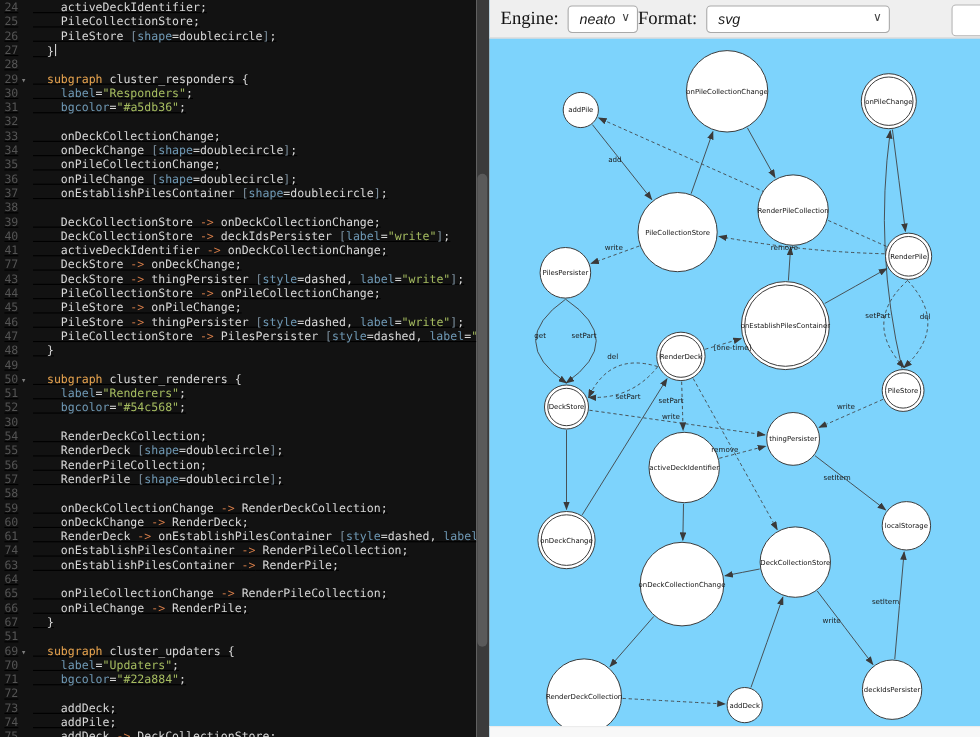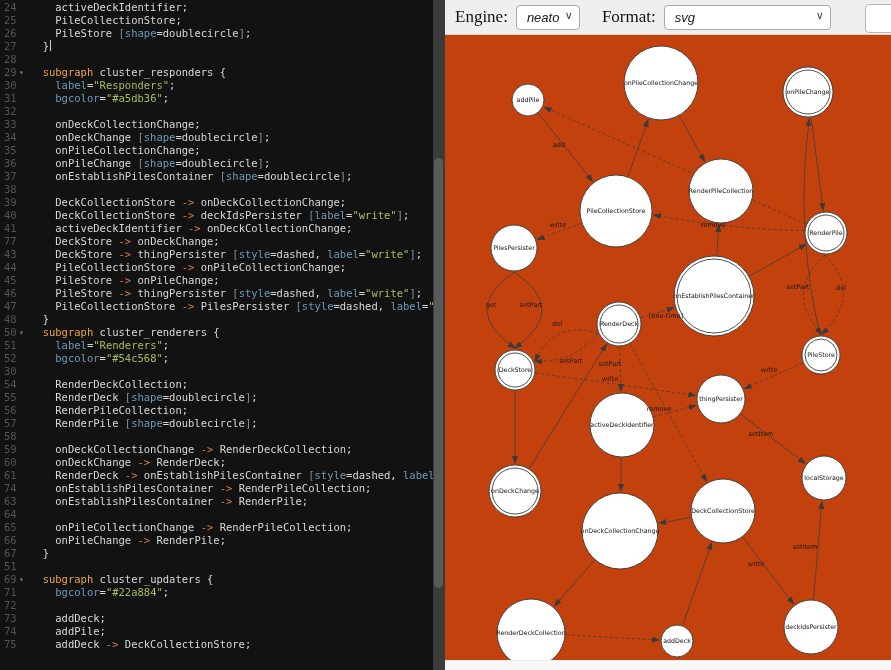--- a/index.html
+++ b/index.html
@@ -3,40 +3,40 @@
 <meta charset="utf-8">
 <style>
   html,body{margin:0;padding:0;background:#fff;width:891px;height:670px;overflow:hidden;
     font-family:"Liberation Sans",sans-serif;}
   #app{position:relative;width:891px;height:670px;}
 
   
   #editor{position:absolute;left:0;top:0;width:433px;height:670px;background:#121212;overflow:hidden;}
   #lines{padding-top:1px;}
   .ed-line{display:flex;height:13px;line-height:13px;white-space:pre;
-    font-family:"DejaVu Sans Mono","Liberation Mono",monospace;font-size:10.5px;}
+    font-family:"DejaVu Sans Mono","Liberation Mono",monospace;font-size:10.5px;text-decoration:underline;}
   .gut{width:30px;flex:none;color:#545454;padding-left:4px;box-sizing:border-box;position:relative;}
   .fold{position:absolute;left:19px;top:0;color:#7d7d7d;font-size:8px;line-height:13px;}
   .code{flex:1;overflow:hidden;color:#d8d8d8;}
   .tk-pl{color:#d8d8d8}
   .tk-kw{color:#e8a44f}
   .tk-at{color:#6f99b5}
   .tk-st{color:#a6bd60}
   .tk-op{color:#d97f4a}
   .tk-br{color:#7f93a2}
   .cursor{display:inline-block;width:1px;height:11px;background:#cfcfcf;vertical-align:-1px;margin-left:1px;}
   #ed-sb{position:absolute;left:433px;top:0;width:12px;height:670px;background:#3b3b3b;}
   #ed-thumb{position:absolute;left:1px;top:158px;width:9px;height:430px;background:#5a5a5a;border-radius:5px;}
 
   
-  #right{position:absolute;left:445px;top:0;width:446px;height:670px;background:#c2410c;}
+  #right{position:absolute;left:445px;top:0;width:446px;height:670px;background:#7dd3fc;}
   #toolbar{position:relative;height:35px;background:#efefef;border-bottom:1px solid #d4d4d4;
     display:flex;align-items:center;padding-left:10px;box-sizing:border-box;overflow:hidden;}
   .tlabel{font-family:"Liberation Serif","DejaVu Serif",serif;font-size:17px;color:#121212;margin-right:8px;}
-  .tlabel.fmt{margin-left:22px;}
+  .tlabel.fmt{}
   .selwrap{position:relative;display:inline-block;}
   .selwrap select{appearance:none;-webkit-appearance:none;background:#fff;border:1px solid #a9a9a9;
     border-radius:4px;font-family:"Liberation Sans",sans-serif;font-size:13px;color:#1a1a1a;
     padding:4px 20px 4px 10px;outline:none;font-style:italic;}
   #engine{width:64px;}
   #format{width:167px;}
   .chev{position:absolute;right:7px;top:50%;transform:translateY(-58%);font-size:11px;color:#444;pointer-events:none;}
   #partialbtn{position:absolute;right:-12px;top:4px;width:36px;height:27px;background:#fff;
     border:1px solid #b5b5b5;border-radius:4px;}
   #gsvg{position:absolute;left:0;top:35px;}
@@ -73,40 +73,42 @@
         <div class="ed-line"><span class="gut">39</span><span class="code"><span class="tk-pl">    DeckCollectionStore </span><span class="tk-op">-&gt;</span><span class="tk-pl"> onDeckCollectionChange;</span></span></div>
         <div class="ed-line"><span class="gut">40</span><span class="code"><span class="tk-pl">    DeckCollectionStore </span><span class="tk-op">-&gt;</span><span class="tk-pl"> deckIdsPersister </span><span class="tk-br">[</span><span class="tk-at">label</span><span class="tk-pl">=</span><span class="tk-st">"write"</span><span class="tk-br">]</span><span class="tk-pl">;</span></span></div>
         <div class="ed-line"><span class="gut">41</span><span class="code"><span class="tk-pl">    activeDeckIdentifier </span><span class="tk-op">-&gt;</span><span class="tk-pl"> onDeckCollectionChange;</span></span></div>
         <div class="ed-line"><span class="gut">77</span><span class="code"><span class="tk-pl">    DeckStore </span><span class="tk-op">-&gt;</span><span class="tk-pl"> onDeckChange;</span></span></div>
         <div class="ed-line"><span class="gut">43</span><span class="code"><span class="tk-pl">    DeckStore </span><span class="tk-op">-&gt;</span><span class="tk-pl"> thingPersister </span><span class="tk-br">[</span><span class="tk-at">style</span><span class="tk-pl">=dashed, </span><span class="tk-at">label</span><span class="tk-pl">=</span><span class="tk-st">"write"</span><span class="tk-br">]</span><span class="tk-pl">;</span></span></div>
         <div class="ed-line"><span class="gut">44</span><span class="code"><span class="tk-pl">    PileCollectionStore </span><span class="tk-op">-&gt;</span><span class="tk-pl"> onPileCollectionChange;</span></span></div>
         <div class="ed-line"><span class="gut">45</span><span class="code"><span class="tk-pl">    PileStore </span><span class="tk-op">-&gt;</span><span class="tk-pl"> onPileChange;</span></span></div>
         <div class="ed-line"><span class="gut">46</span><span class="code"><span class="tk-pl">    PileStore </span><span class="tk-op">-&gt;</span><span class="tk-pl"> thingPersister </span><span class="tk-br">[</span><span class="tk-at">style</span><span class="tk-pl">=dashed, </span><span class="tk-at">label</span><span class="tk-pl">=</span><span class="tk-st">"write"</span><span class="tk-br">]</span><span class="tk-pl">;</span></span></div>
         <div class="ed-line"><span class="gut">47</span><span class="code"><span class="tk-pl">    PileCollectionStore </span><span class="tk-op">-&gt;</span><span class="tk-pl"> PilesPersister </span><span class="tk-br">[</span><span class="tk-at">style</span><span class="tk-pl">=dashed, </span><span class="tk-at">label</span><span class="tk-pl">=</span><span class="tk-st">"wri</span></span></div>
         <div class="ed-line"><span class="gut">48</span><span class="code"><span class="tk-pl">  }</span></span></div>
+        <div class="ed-line"><span class="gut">49</span><span class="code"></span></div>
         <div class="ed-line"><span class="gut">50<span class="fold">▾</span></span><span class="code"><span class="tk-pl">  </span><span class="tk-kw">subgraph</span><span class="tk-pl"> cluster_renderers {</span></span></div>
         <div class="ed-line"><span class="gut">51</span><span class="code"><span class="tk-pl">    </span><span class="tk-at">label</span><span class="tk-pl">=</span><span class="tk-st">"Renderers"</span><span class="tk-pl">;</span></span></div>
         <div class="ed-line"><span class="gut">52</span><span class="code"><span class="tk-pl">    </span><span class="tk-at">bgcolor</span><span class="tk-pl">=</span><span class="tk-st">"#54c568"</span><span class="tk-pl">;</span></span></div>
         <div class="ed-line"><span class="gut">30</span><span class="code"></span></div>
         <div class="ed-line"><span class="gut">54</span><span class="code"><span class="tk-pl">    RenderDeckCollection;</span></span></div>
         <div class="ed-line"><span class="gut">55</span><span class="code"><span class="tk-pl">    RenderDeck </span><span class="tk-br">[</span><span class="tk-at">shape</span><span class="tk-pl">=doublecircle</span><span class="tk-br">]</span><span class="tk-pl">;</span></span></div>
         <div class="ed-line"><span class="gut">56</span><span class="code"><span class="tk-pl">    RenderPileCollection;</span></span></div>
         <div class="ed-line"><span class="gut">57</span><span class="code"><span class="tk-pl">    RenderPile </span><span class="tk-br">[</span><span class="tk-at">shape</span><span class="tk-pl">=doublecircle</span><span class="tk-br">]</span><span class="tk-pl">;</span></span></div>
         <div class="ed-line"><span class="gut">58</span><span class="code"></span></div>
         <div class="ed-line"><span class="gut">59</span><span class="code"><span class="tk-pl">    onDeckCollectionChange </span><span class="tk-op">-&gt;</span><span class="tk-pl"> RenderDeckCollection;</span></span></div>
         <div class="ed-line"><span class="gut">60</span><span class="code"><span class="tk-pl">    onDeckChange </span><span class="tk-op">-&gt;</span><span class="tk-pl"> RenderDeck;</span></span></div>
         <div class="ed-line"><span class="gut">61</span><span class="code"><span class="tk-pl">    RenderDeck </span><span class="tk-op">-&gt;</span><span class="tk-pl"> onEstablishPilesContainer </span><span class="tk-br">[</span><span class="tk-at">style</span><span class="tk-pl">=dashed, </span><span class="tk-at">label</span></span></div>
         <div class="ed-line"><span class="gut">74</span><span class="code"><span class="tk-pl">    onEstablishPilesContainer </span><span class="tk-op">-&gt;</span><span class="tk-pl"> RenderPileCollection;</span></span></div>
         <div class="ed-line"><span class="gut">63</span><span class="code"><span class="tk-pl">    onEstablishPilesContainer </span><span class="tk-op">-&gt;</span><span class="tk-pl"> RenderPile;</span></span></div>
         <div class="ed-line"><span class="gut">64</span><span class="code"></span></div>
         <div class="ed-line"><span class="gut">65</span><span class="code"><span class="tk-pl">    onPileCollectionChange </span><span class="tk-op">-&gt;</span><span class="tk-pl"> RenderPileCollection;</span></span></div>
         <div class="ed-line"><span class="gut">66</span><span class="code"><span class="tk-pl">    onPileChange </span><span class="tk-op">-&gt;</span><span class="tk-pl"> RenderPile;</span></span></div>
         <div class="ed-line"><span class="gut">67</span><span class="code"><span class="tk-pl">  }</span></span></div>
         <div class="ed-line"><span class="gut">51</span><span class="code"></span></div>
         <div class="ed-line"><span class="gut">69<span class="fold">▾</span></span><span class="code"><span class="tk-pl">  </span><span class="tk-kw">subgraph</span><span class="tk-pl"> cluster_updaters {</span></span></div>
+        <div class="ed-line"><span class="gut">70</span><span class="code"><span class="tk-pl">    </span><span class="tk-at">label</span><span class="tk-pl">=</span><span class="tk-st">"Updaters"</span><span class="tk-pl">;</span></span></div>
         <div class="ed-line"><span class="gut">71</span><span class="code"><span class="tk-pl">    </span><span class="tk-at">bgcolor</span><span class="tk-pl">=</span><span class="tk-st">"#22a884"</span><span class="tk-pl">;</span></span></div>
         <div class="ed-line"><span class="gut">72</span><span class="code"></span></div>
         <div class="ed-line"><span class="gut">73</span><span class="code"><span class="tk-pl">    addDeck;</span></span></div>
         <div class="ed-line"><span class="gut">74</span><span class="code"><span class="tk-pl">    addPile;</span></span></div>
         <div class="ed-line"><span class="gut">75</span><span class="code"><span class="tk-pl">    addDeck </span><span class="tk-op">-&gt;</span><span class="tk-pl"> DeckCollectionStore;</span></span></div>
       </div>
   </div>
   <div id="ed-sb">
     <div id="ed-thumb"></div>
   </div>

